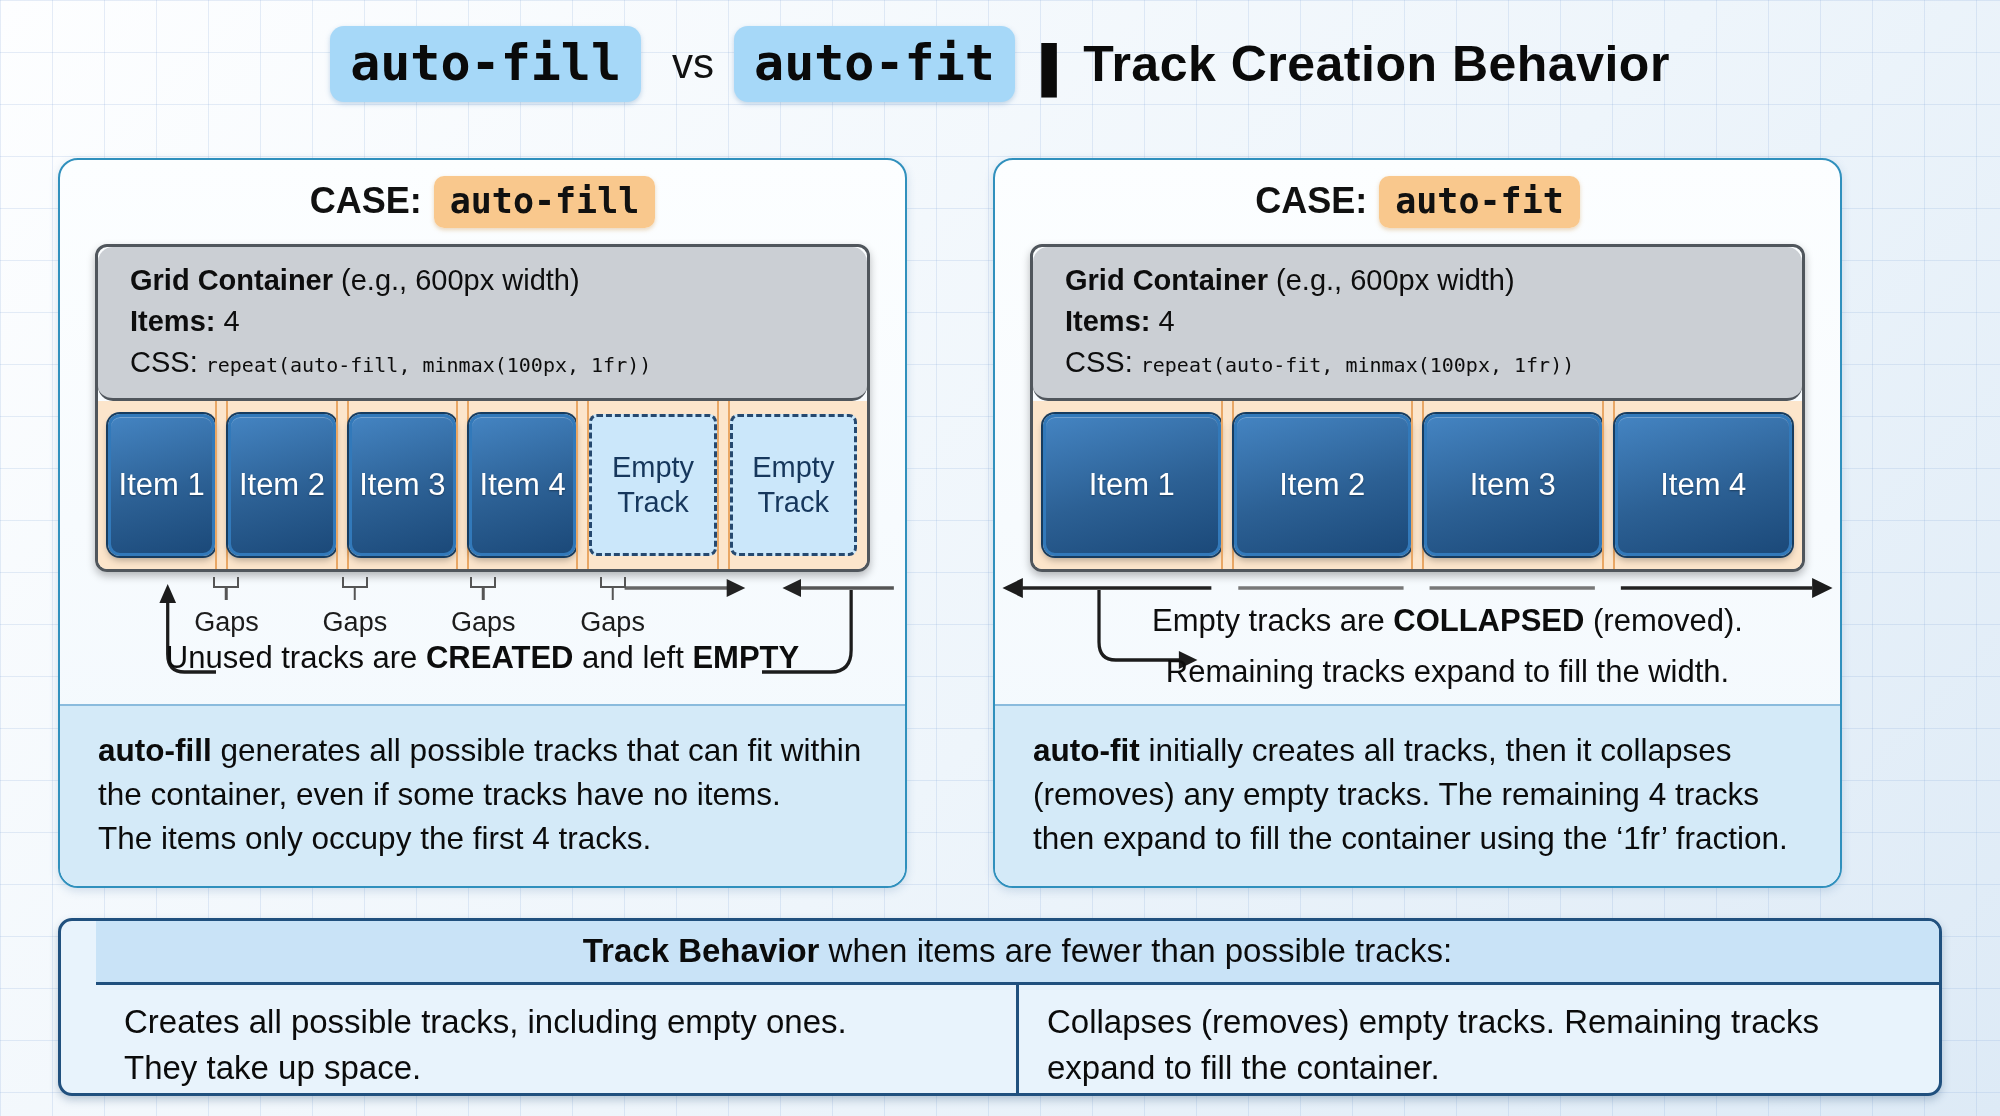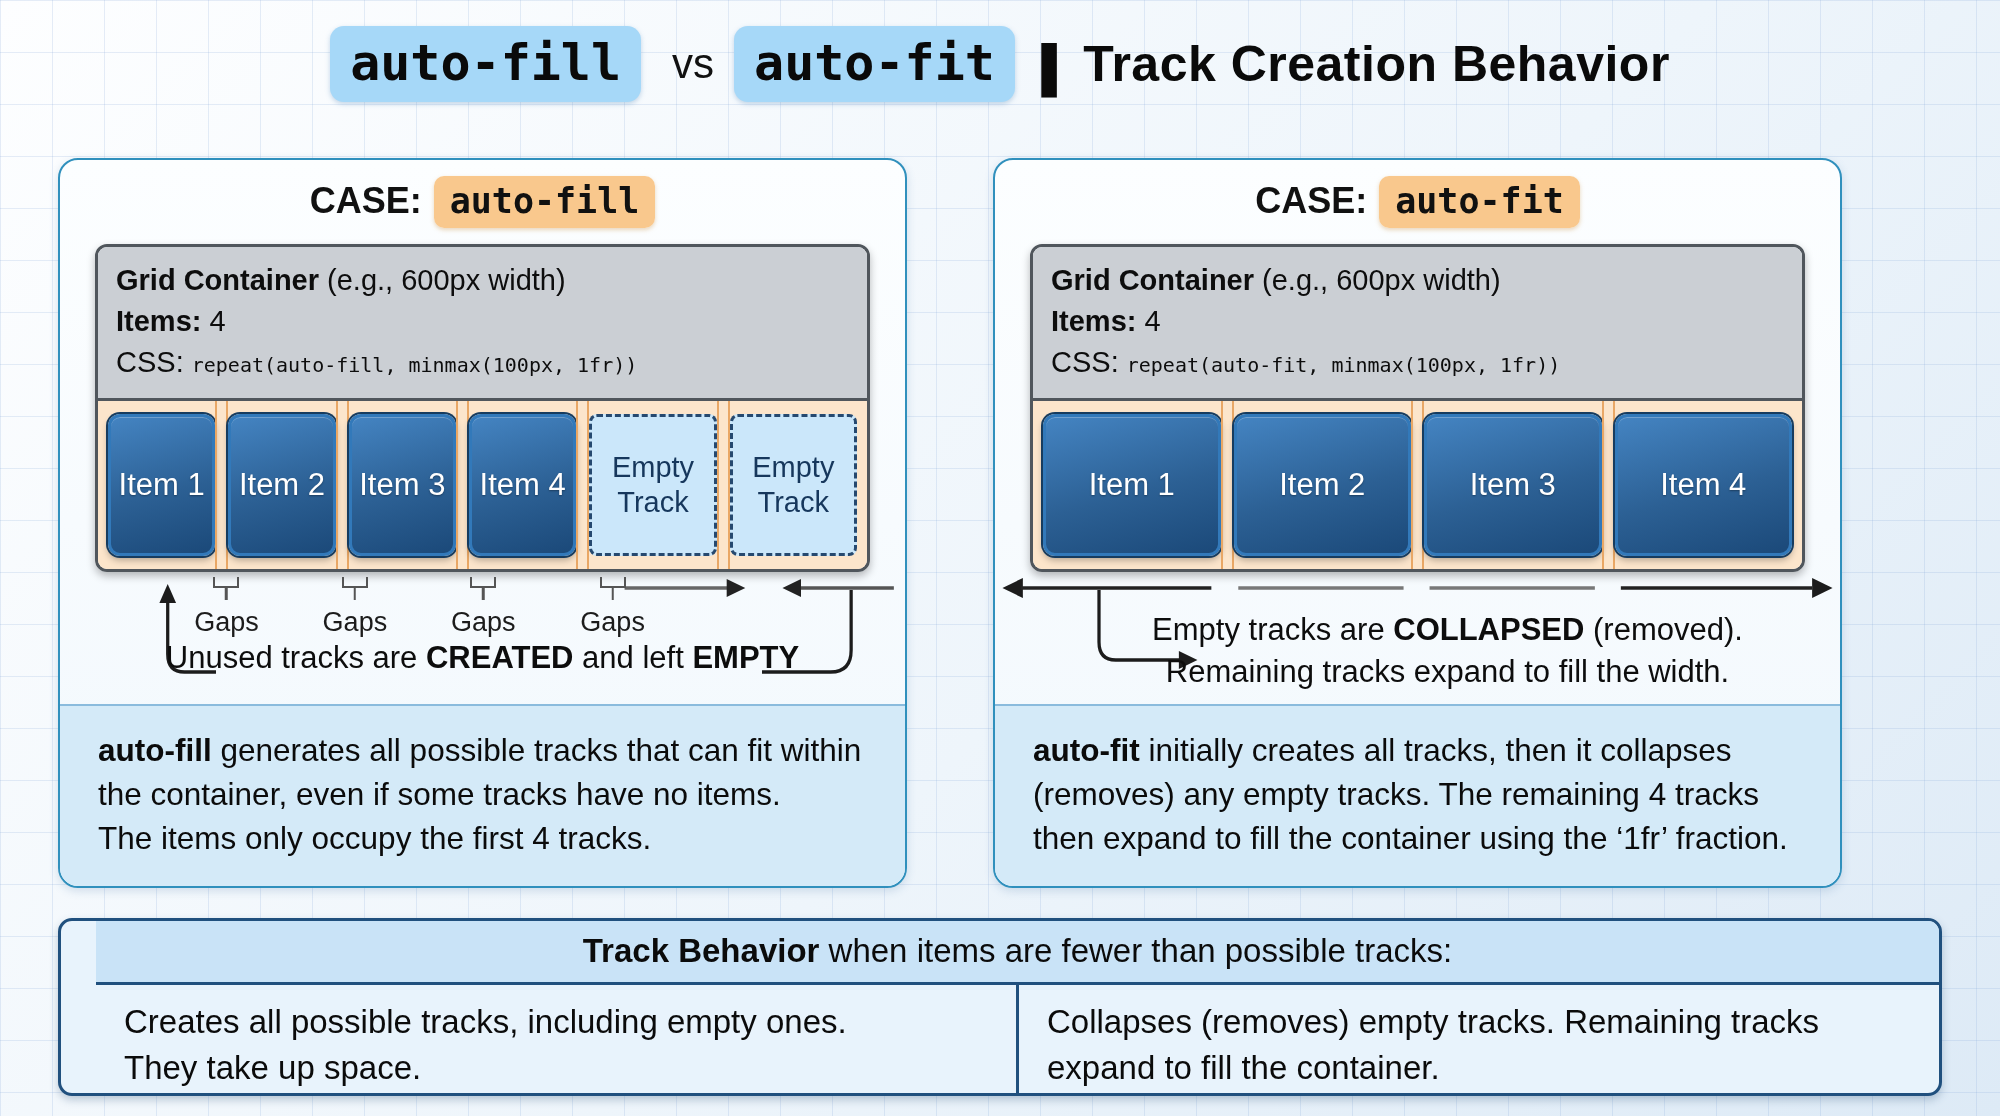--- a/index.html
+++ b/index.html
@@ -55,21 +55,21 @@
     background:#f9c88d; padding:5px 16px 7px; border-radius:10px; margin-left:12px;
     box-shadow:0 2px 4px rgba(200,140,60,.35);
   }
 
   .gridbox {
     margin:10px 35px 0; border:3px solid #50565c; border-radius:12px;
     overflow:hidden; box-shadow:0 4px 8px rgba(0,0,0,.28);
   }
   .gridbox-info {
     background:#cbcfd4; border-bottom:3px solid #50565c;
-    padding:13px 18px 14px; font-size:29px; line-height:1.42; color:#0d0d0d;
+    padding:13px 32px 14px; font-size:29px; line-height:1.42; color:#0d0d0d;border-radius:15px;
   }
   .gridbox-info .line { display:block; white-space:pre-line; }
   .rich-mono { font-family:"DejaVu Sans Mono", monospace; font-size:20px; }
 
   .trackstrip {
     background:#fce5cb; display:flex; align-items:stretch;
     height:168px; padding:13px 10px;
   }
   .gap-strip {
     width:13px; flex:0 0 13px; margin:-13px 0;
@@ -101,21 +101,21 @@
     width:2.5px; height:12px; background:#555;
   }
   .gap-label {
     position:absolute; top:35px; transform:translateX(-50%);
     font-size:27px; color:#1c1c1c;
   }
   .annot-note {
     position:absolute; top:68px; left:0; width:100%; text-align:center;
     font-size:31px; color:#0d0d0d;
   }
-  .annot-note-l1 { position:absolute; top:40px; left:30px; width:100%; text-align:center; font-size:31px; color:#0d0d0d; }
+  .annot-note-l1 { position:absolute; top:31px; left:30px; width:100%; text-align:center; font-size:31px; color:#0d0d0d; }
   .annot-note-l2 { position:absolute; top:82px; left:30px; width:100%; text-align:center; font-size:31px; color:#0d0d0d; }
 
   .panel-footer {
     margin-top:auto; background:#d4eaf8; border-top:2px solid #8abbdd;
     padding:22px 38px 26px; font-size:31.5px; line-height:1.40;
     white-space:pre-line; border-radius:0 0 17px 17px; color:#0b0b0b;
   }
 
   
   .behavior-table {

